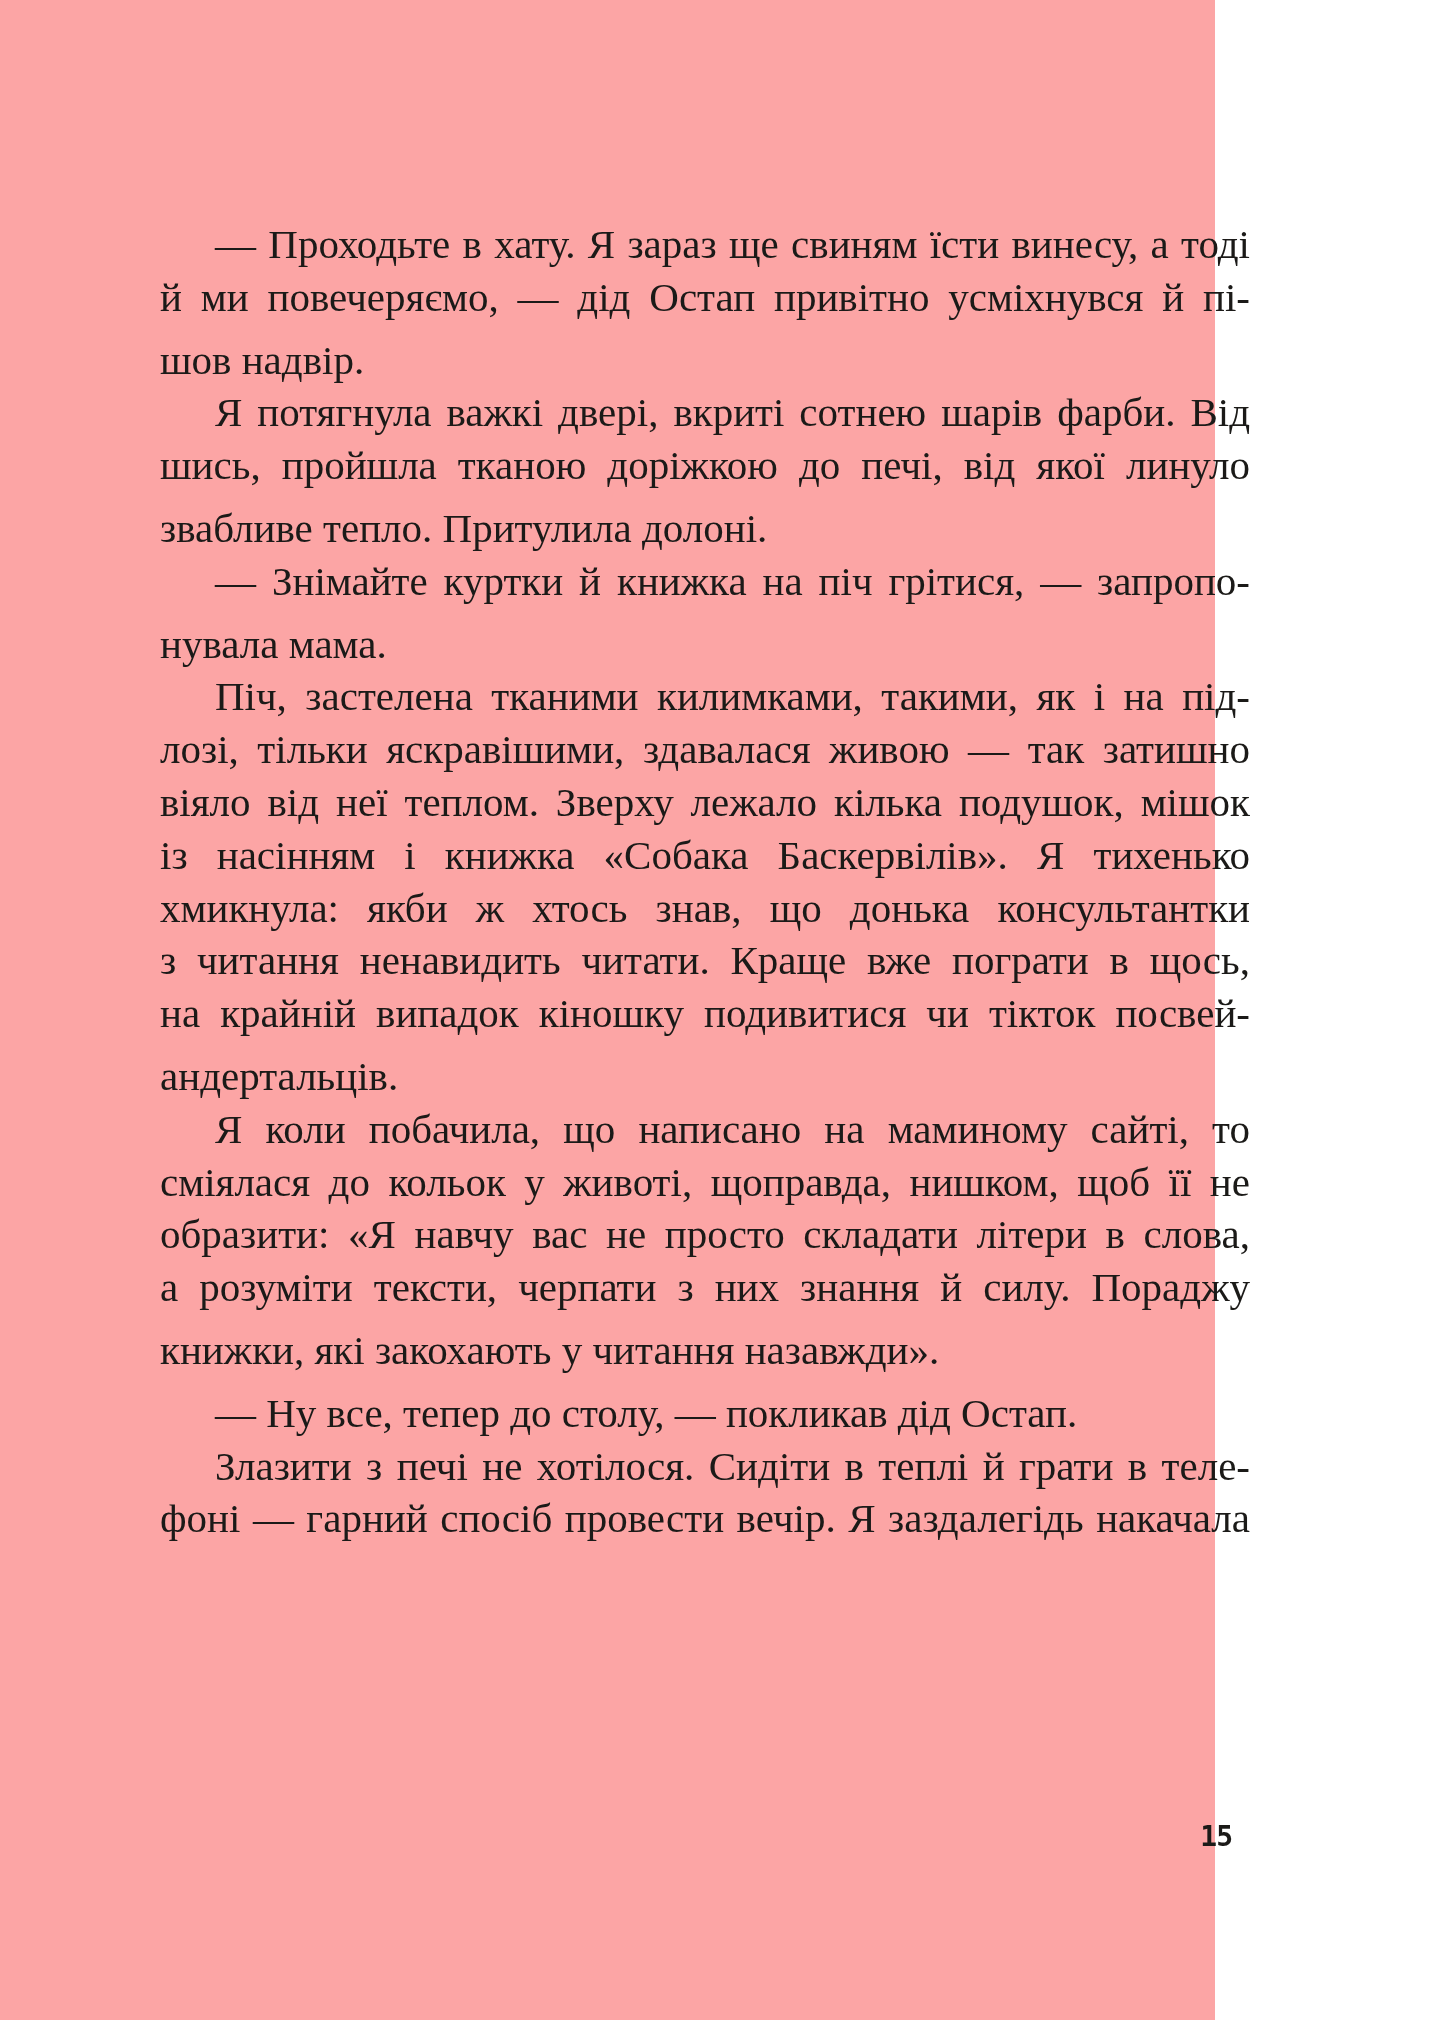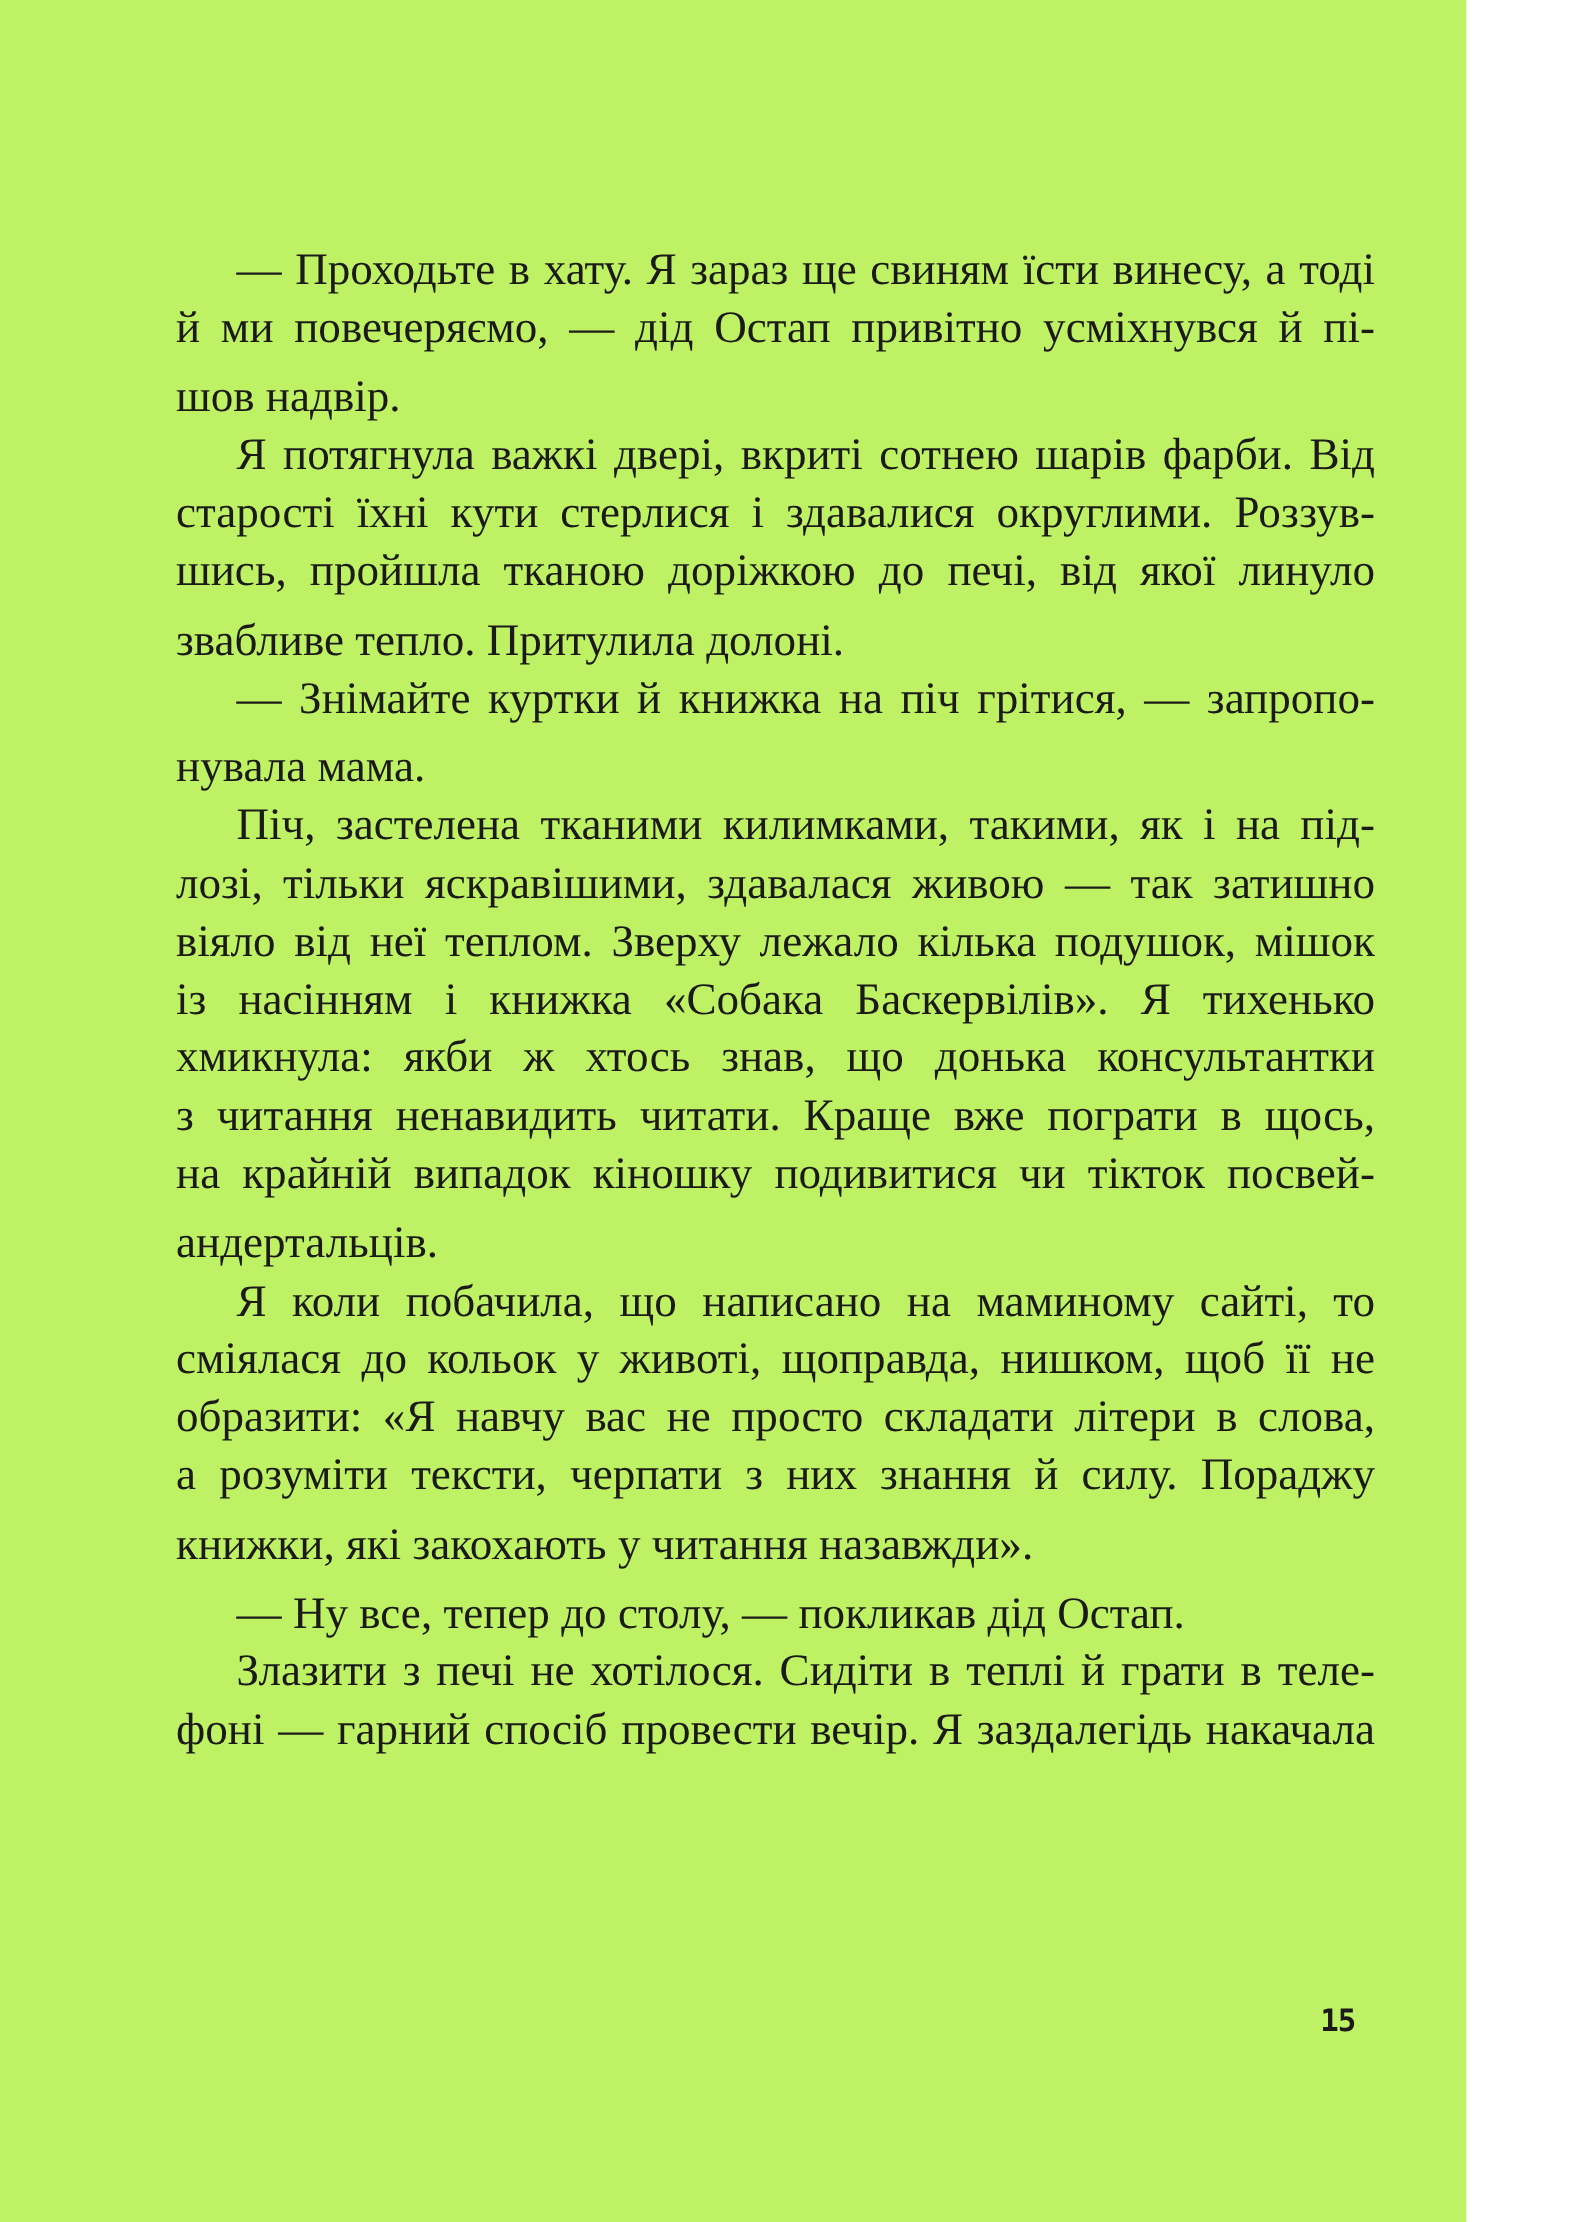--- a/index.html
+++ b/index.html
@@ -8,23 +8,23 @@
     padding: 0;
   }
   body {
     width: 1445px;
     height: 2020px;
     background: #ffffff;
     overflow: hidden;
   }
   .page {
     position: relative;
-    width: 1333px;
+    width: 1215px;
     height: 2020px;
-    background: #bef264;
+    background: #fca5a5;
     color: #1b1a18;
     font-family: "Liberation Serif", "DejaVu Serif", serif;
   }
   .textblock {
     position: absolute;
     left: 160px;
     top: 218px;
     width: 1090px;
     font-size: 41px;
     line-height: 52.8px;
@@ -64,21 +64,20 @@
 
 <div class="page">
   <main class="textblock" id="textblock">
       <div class="para">
         <div class="line indent">— Проходьте в хату. Я зараз ще свиням їсти винесу, а тоді</div>
         <div class="line">й ми повечеряємо, — дід Остап привітно усміхнувся й пі-</div>
         <div class="line last">шов надвір.</div>
       </div>
       <div class="para">
         <div class="line indent">Я потягнула важкі двері, вкриті сотнею шарів фарби. Від</div>
-        <div class="line">старості їхні кути стерлися і здавалися округлими. Роззув-</div>
         <div class="line">шись, пройшла тканою доріжкою до печі, від якої линуло</div>
         <div class="line last">звабливе тепло. Притулила долоні.</div>
       </div>
       <div class="para">
         <div class="line indent">— Знімайте куртки й книжка на піч грітися, — запропо-</div>
         <div class="line last">нувала мама.</div>
       </div>
       <div class="para">
         <div class="line indent">Піч, застелена тканими килимками, такими, як і на під-</div>
         <div class="line">лозі, тільки яскравішими, здавалася живою — так затишно</div>

